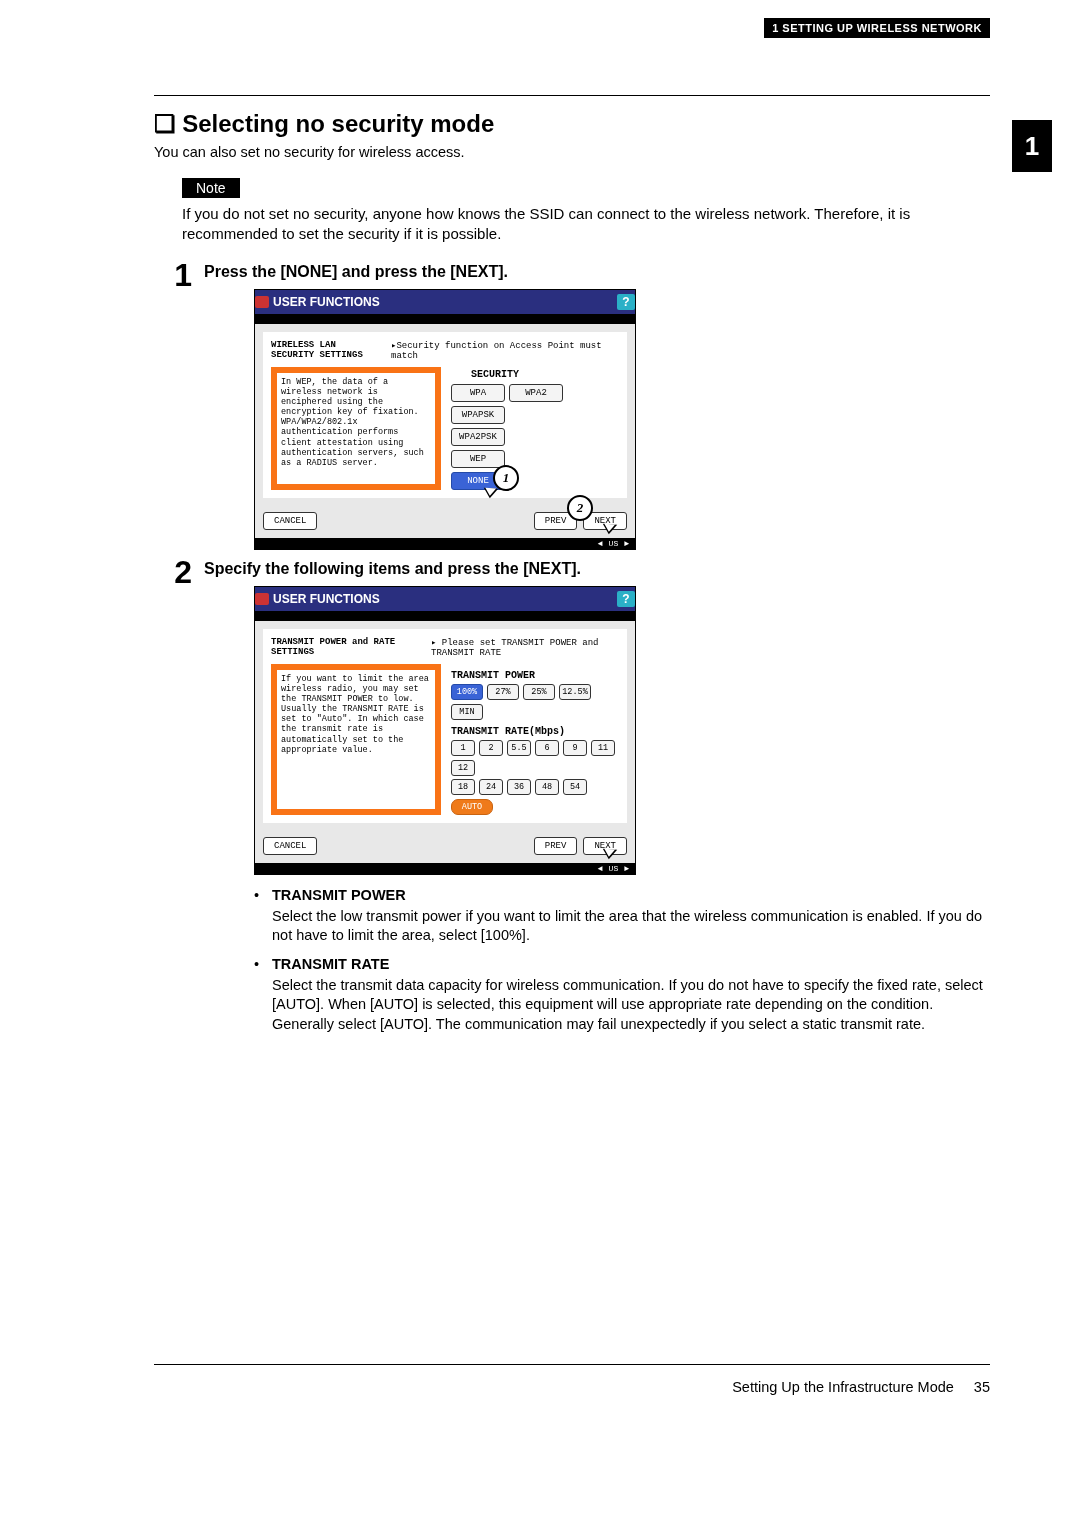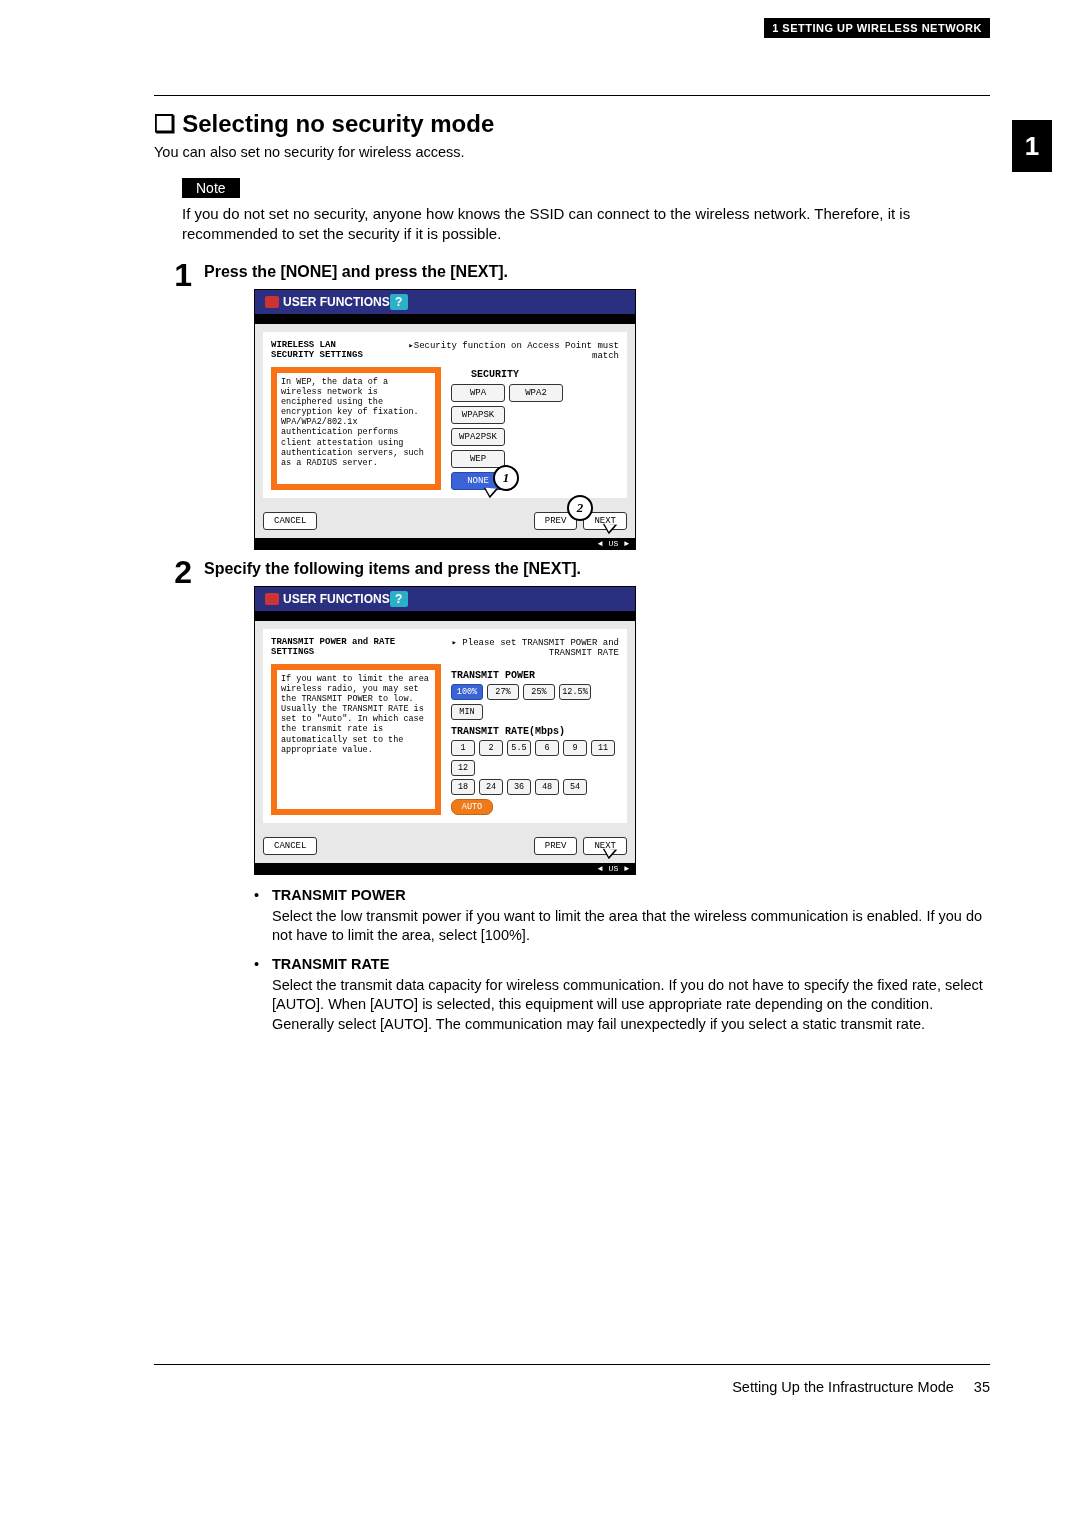--- a/index.html
+++ b/index.html
@@ -81,46 +81,47 @@
     border: 1.5px solid #000;
     background: #e8e8e8;
     margin-left: 50px;
     font-family: "Courier New", monospace;
     font-size: 10px;
     position: relative;
   }
   .screen-titlebar {
     background: #2a2f7f;
     color: #fff;
-    padding: 4px 10px;
+    padding: 4px 0;
     font-family: Arial, sans-serif;
     font-size: 12px;
     font-weight: bold;
     display: flex;
     align-items: center;
+    justify-content: space-between;
   }
   .help-btn {
     width: 18px; height: 16px;
     background: #2ab0c7;
     color:#fff;
     font-size:12px;
     text-align:center;
     border-radius:2px;
     line-height:16px;
   }
   .screen-blackbar { background:#000; height:10px; }
   .screen-content {
     background:#fff;
     margin: 8px;
     padding: 8px;
     position:relative;
   }
   .sc-header-row { display:flex; gap:10px; font-size:9px; margin-bottom:6px; }
   .sc-header-left { width:110px; font-weight:bold; }
-  .sc-header-right { flex:1;text-align:right; }
+  .sc-header-right { flex:1; }
   .sc-cols { display:flex; gap:10px; }
   .sc-left {
     width: 150px;
     border:6px solid #f97316;
     padding:4px;
     font-size:8.5px;
     line-height:1.2;
   }
   .sc-right { flex:1; }
   .sc-sec-label { font-weight:bold; font-size:10px; margin:2px 0 4px 20px; }

